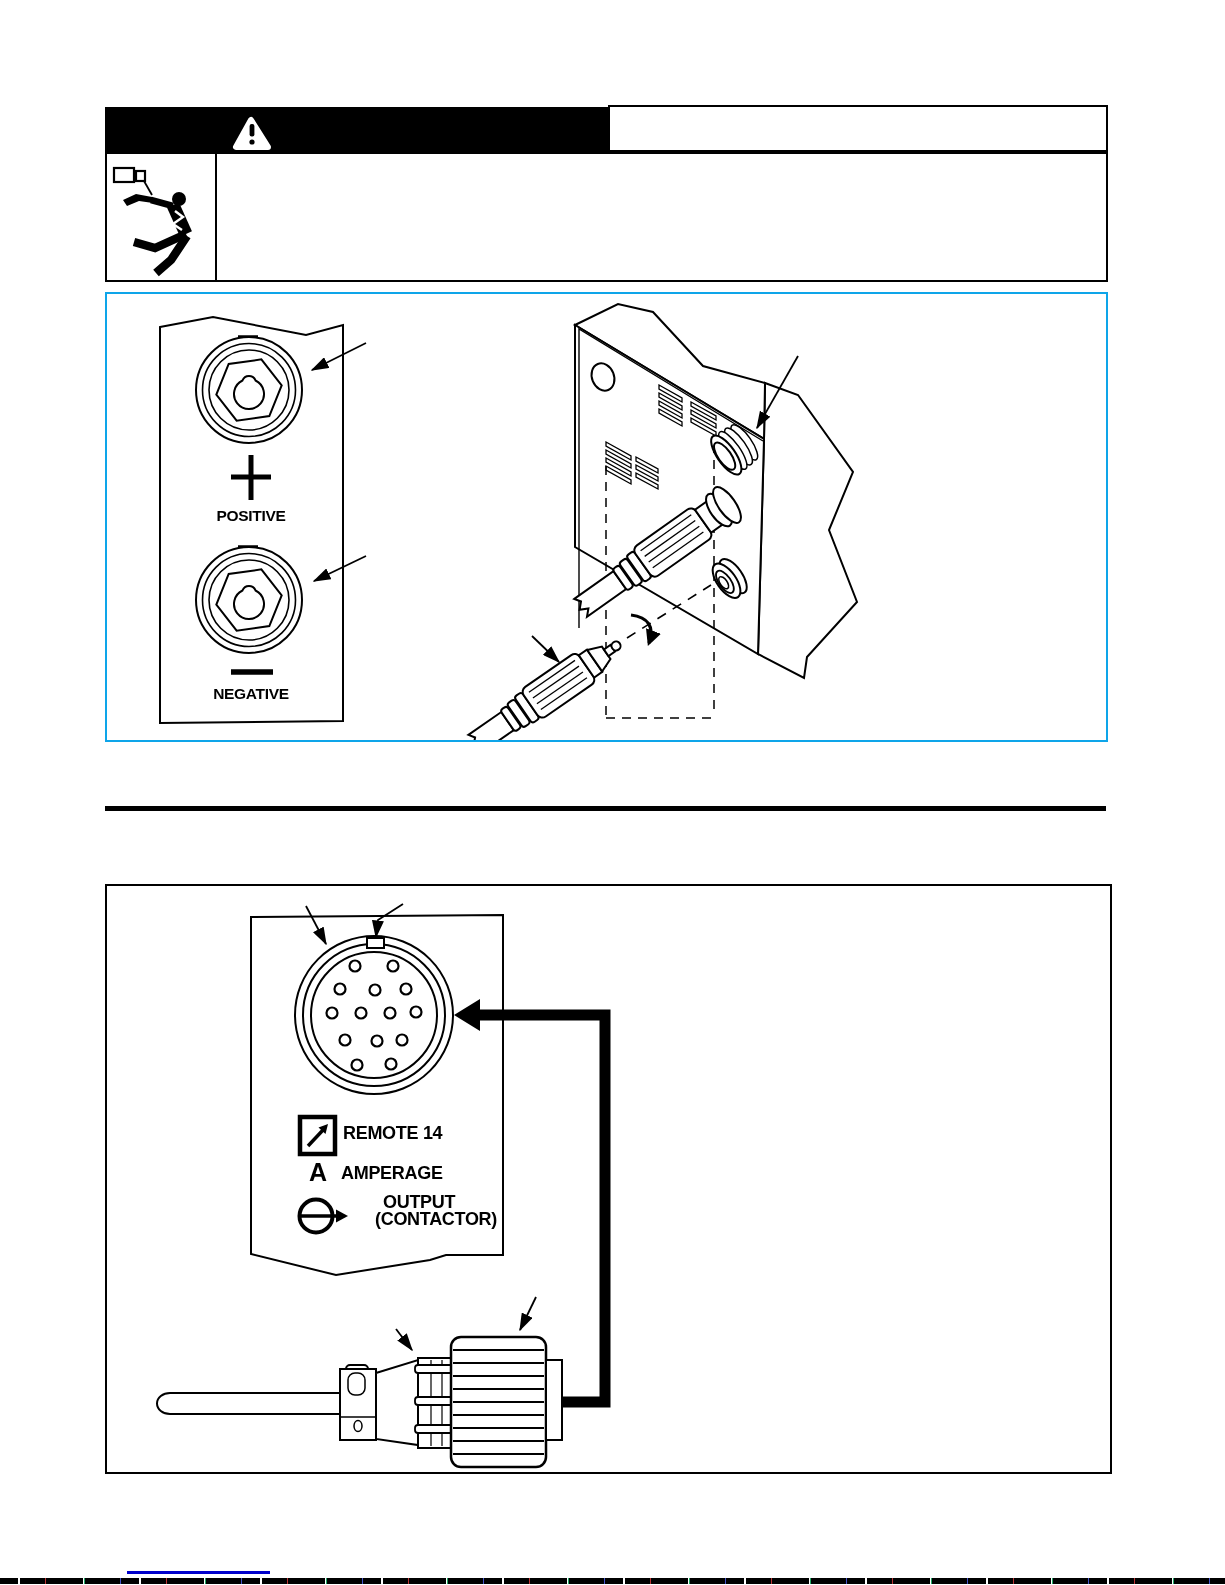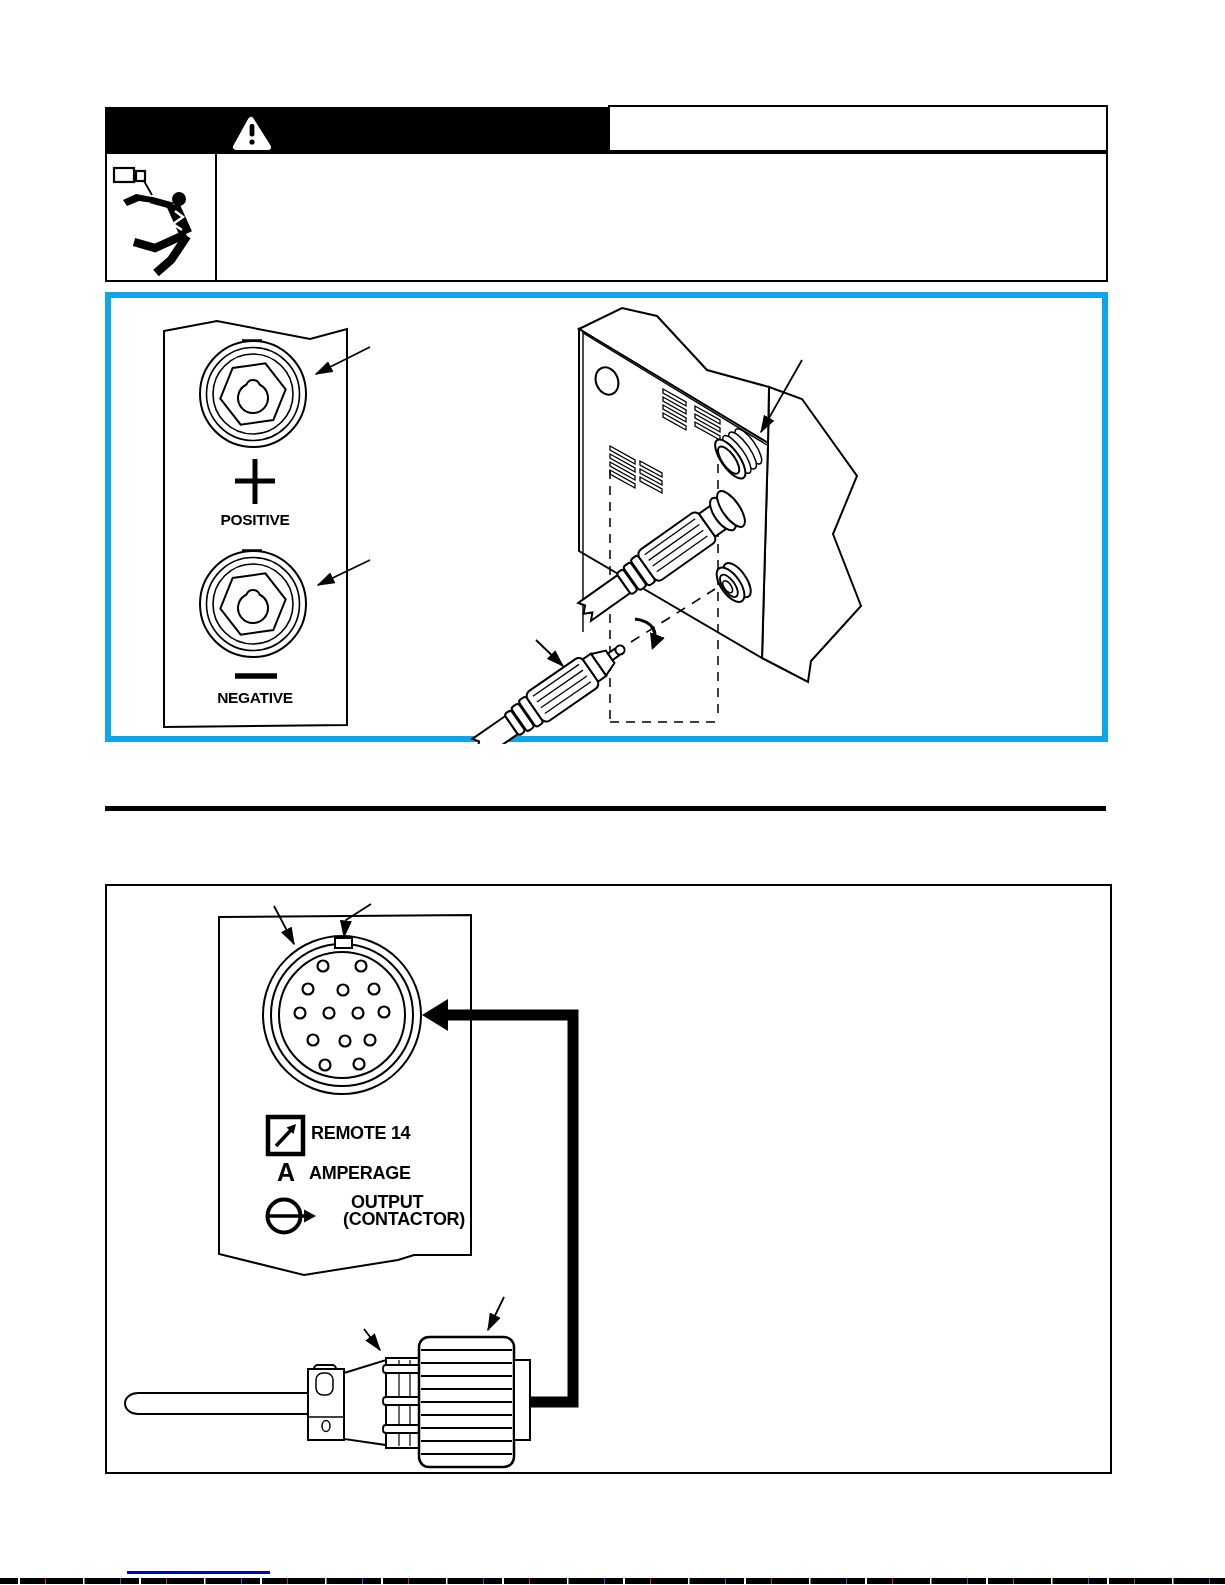--- a/index.html
+++ b/index.html
@@ -7,23 +7,23 @@
     position:relative;width:1225px;height:1585px;background:#ffffff;
     font-family:"Liberation Sans",sans-serif;overflow:hidden;
   }
   .abs{position:absolute;}
   
   .warn-bar{left:105px;top:107px;width:505px;height:45px;background:#000;}
   .warn-head-cell{left:608px;top:105px;width:500px;height:47px;background:#fff;border:2px solid #000;box-sizing:border-box;}
   .warn-body{left:105px;top:152px;width:1003px;height:130px;border:2px solid #000;box-sizing:border-box;}
   .warn-icon-cell{position:absolute;left:0;top:0;width:110px;height:126px;border-right:2px solid #000;box-sizing:border-box;}
   
-  .fig1{left:105px;top:292px;width:1003px;height:450px;border:6px solid #0ea5e9;box-sizing:border-box;background:#fff;}
+  .fig1{left:105px;top:292px;width:1003px;height:450px;border:2px solid #0ea5e9;box-sizing:border-box;background:#fff;}
   .divider{left:105px;top:806px;width:1001px;height:5px;background:#000;}
-  .fig2{left:105px;top:884px;width:1007px;height:590px;border:2px solid #000;box-sizing:border-box;background:#fff;}
+  .fig2{left:105px;top:884px;width:1007px;height:590px;border:2px solid #000;box-sizing:border-box;background:#fff;padding-left:32px;}
   svg{display:block;}
   svg text{font-family:"Liberation Sans",sans-serif;font-weight:bold;fill:#000;}
   .blue-line{left:127px;top:1571px;width:143px;height:3px;background:#0000cc;}
   .noise-bar{left:0;top:1578px;width:1225px;height:6px;background:#000;
     background-image:repeating-linear-gradient(90deg,#000 0 18px,#fff 18px 20px,#000 20px 45px,#b33 45px 46px,#000 46px 83px,#fff 83px 84px,#2a6 84px 85px,#000 85px 120px,#45c 120px 121px);}
 </style>
 </head>
 <body>
 
 <div class="page">

